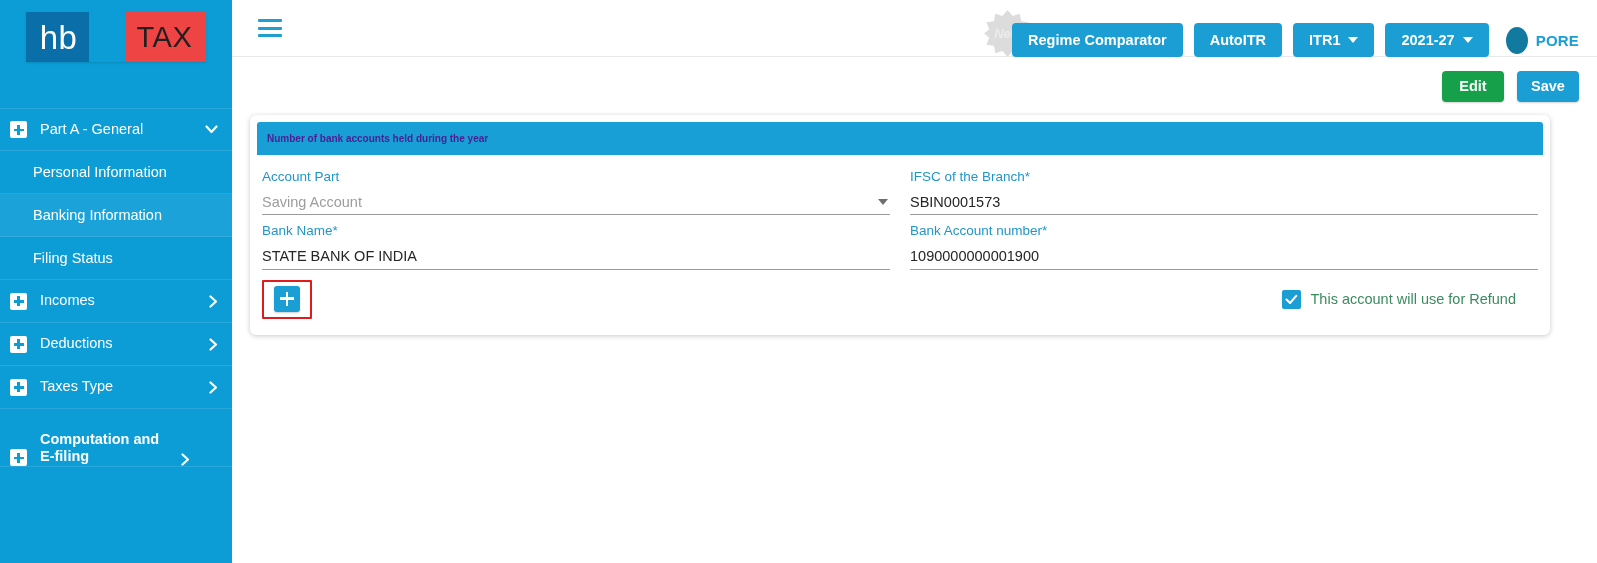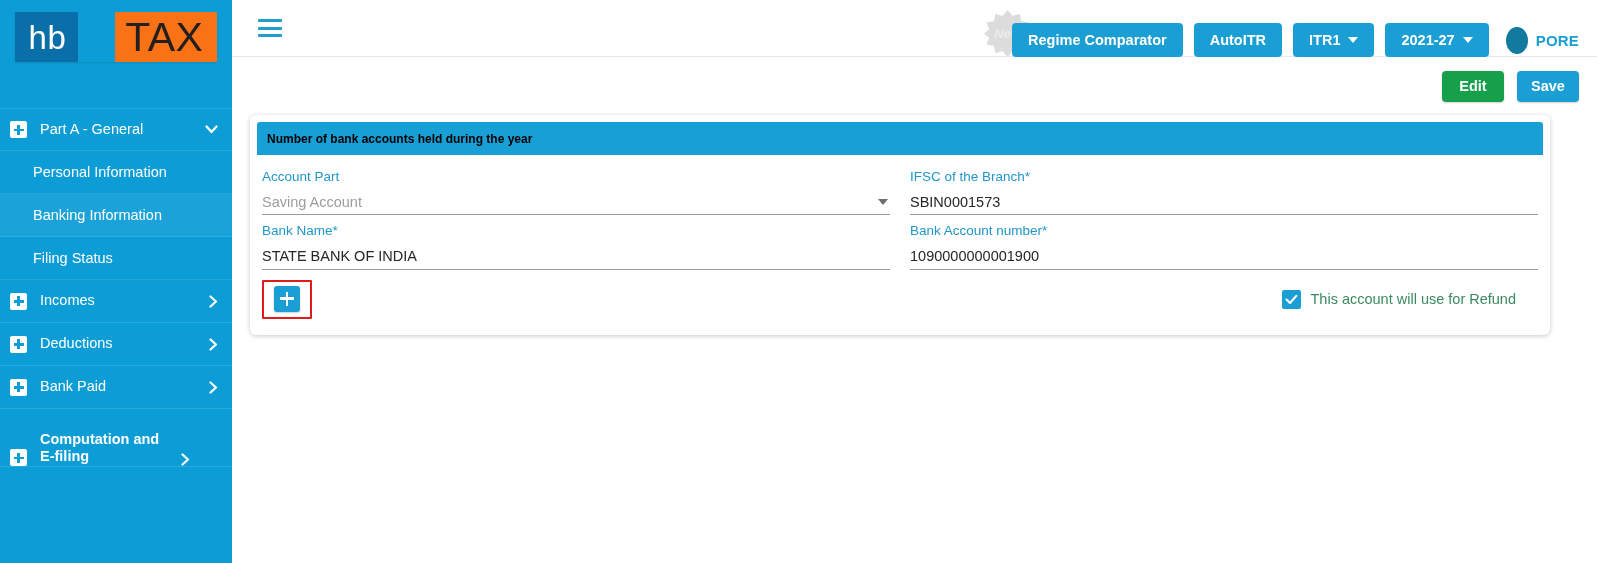--- a/index.html
+++ b/index.html
@@ -49,23 +49,23 @@
     color: #ffffff;
     font-size: 33px;
     font-weight: 400;
     letter-spacing: .5px;
     padding: 0 12px 0 14px;
     display: flex;
     align-items: center;
     line-height: 1;
   }
   .logo-tax {
-    background: #f97316;
+    background: #ef4444;
     color: #231f20;
-    font-size: 41px;
+    font-size: 29px;
     font-weight: 400;
     letter-spacing: .5px;
     padding: 0 14px 0 10px;
     display: flex;
     align-items: center;
     line-height: 1;
   }
 
   .nav { margin-top: 38px; }
 
@@ -296,22 +296,22 @@
     background: #ffffff;
     border-radius: 6px;
     box-shadow: 0 1px 5px rgba(0,0,0,.22);
     padding: 7px 7px 0 7px;
     width: 100%;
     max-width: 1300px;
   }
 
   .card-header {
     background: #179fd6;
-    color: #000000;
-    font-size: 12px;
+    color: #4c1d95;
+    font-size: 10px;
     font-weight: bold;
     height: 33px;
     display: flex;
     align-items: center;
     padding: 0 10px;
     border-radius: 3px 3px 0 0;
   }
 
   .card-body {
     padding: 6px 0 0 0;
@@ -475,21 +475,21 @@
         <span class="nav-group-label">Deductions</span>
         <span class="chev">
           <svg width="9" height="13" viewBox="0 0 9 13">
               <path d="M1.5 1.5 L7 6.5 L1.5 11.5" fill="none" stroke="#ffffff" stroke-width="2.2" stroke-linecap="round" stroke-linejoin="round"></path>
             </svg>
         </span>
       </div>
 
       <div class="nav-group">
         <span class="plus-box"></span>
-        <span class="nav-group-label">Bank Paid</span>
+        <span class="nav-group-label">Taxes Type</span>
         <span class="chev">
           <svg width="9" height="13" viewBox="0 0 9 13">
               <path d="M1.5 1.5 L7 6.5 L1.5 11.5" fill="none" stroke="#ffffff" stroke-width="2.2" stroke-linecap="round" stroke-linejoin="round"></path>
             </svg>
         </span>
       </div>
 
       <div class="nav-group tall">
         <span class="plus-box"></span>
         <span class="nav-group-label">Computation and E-filing</span>

